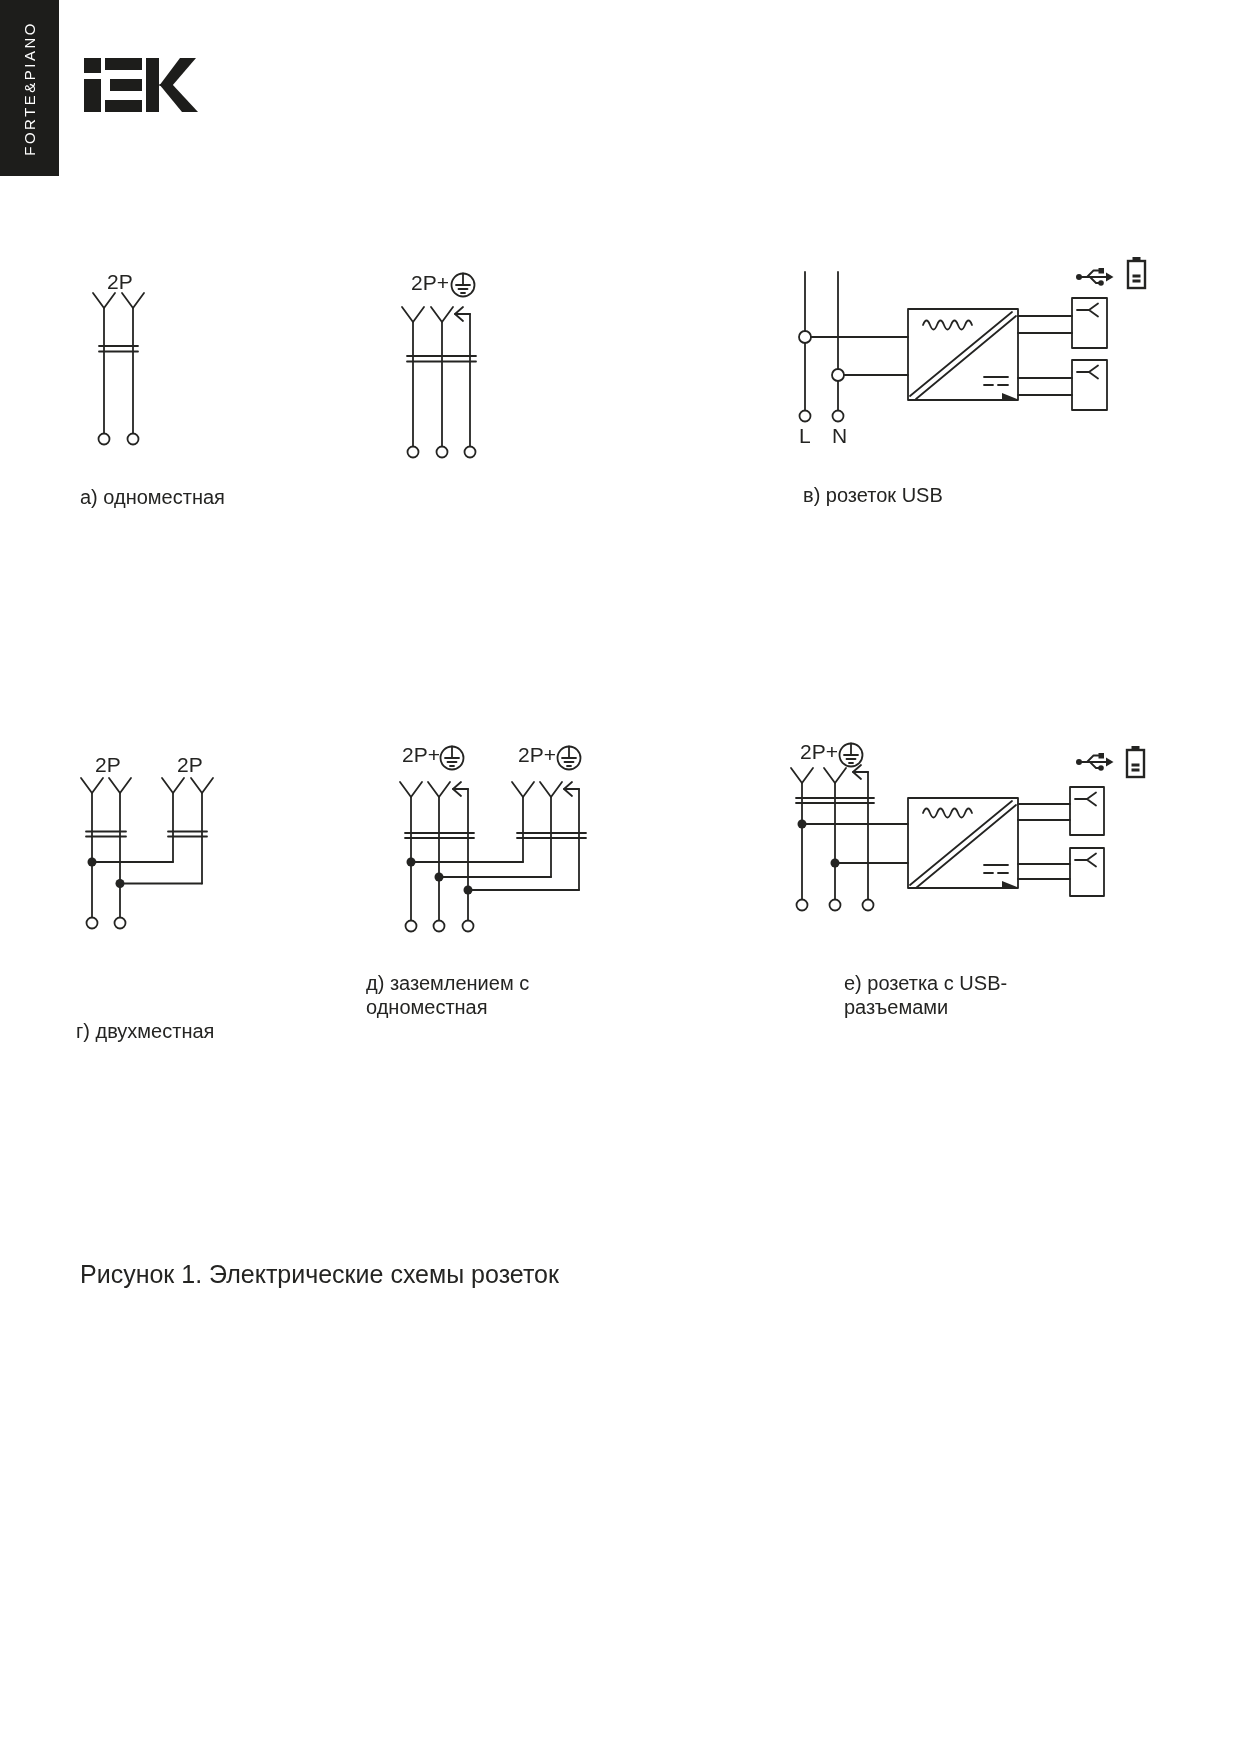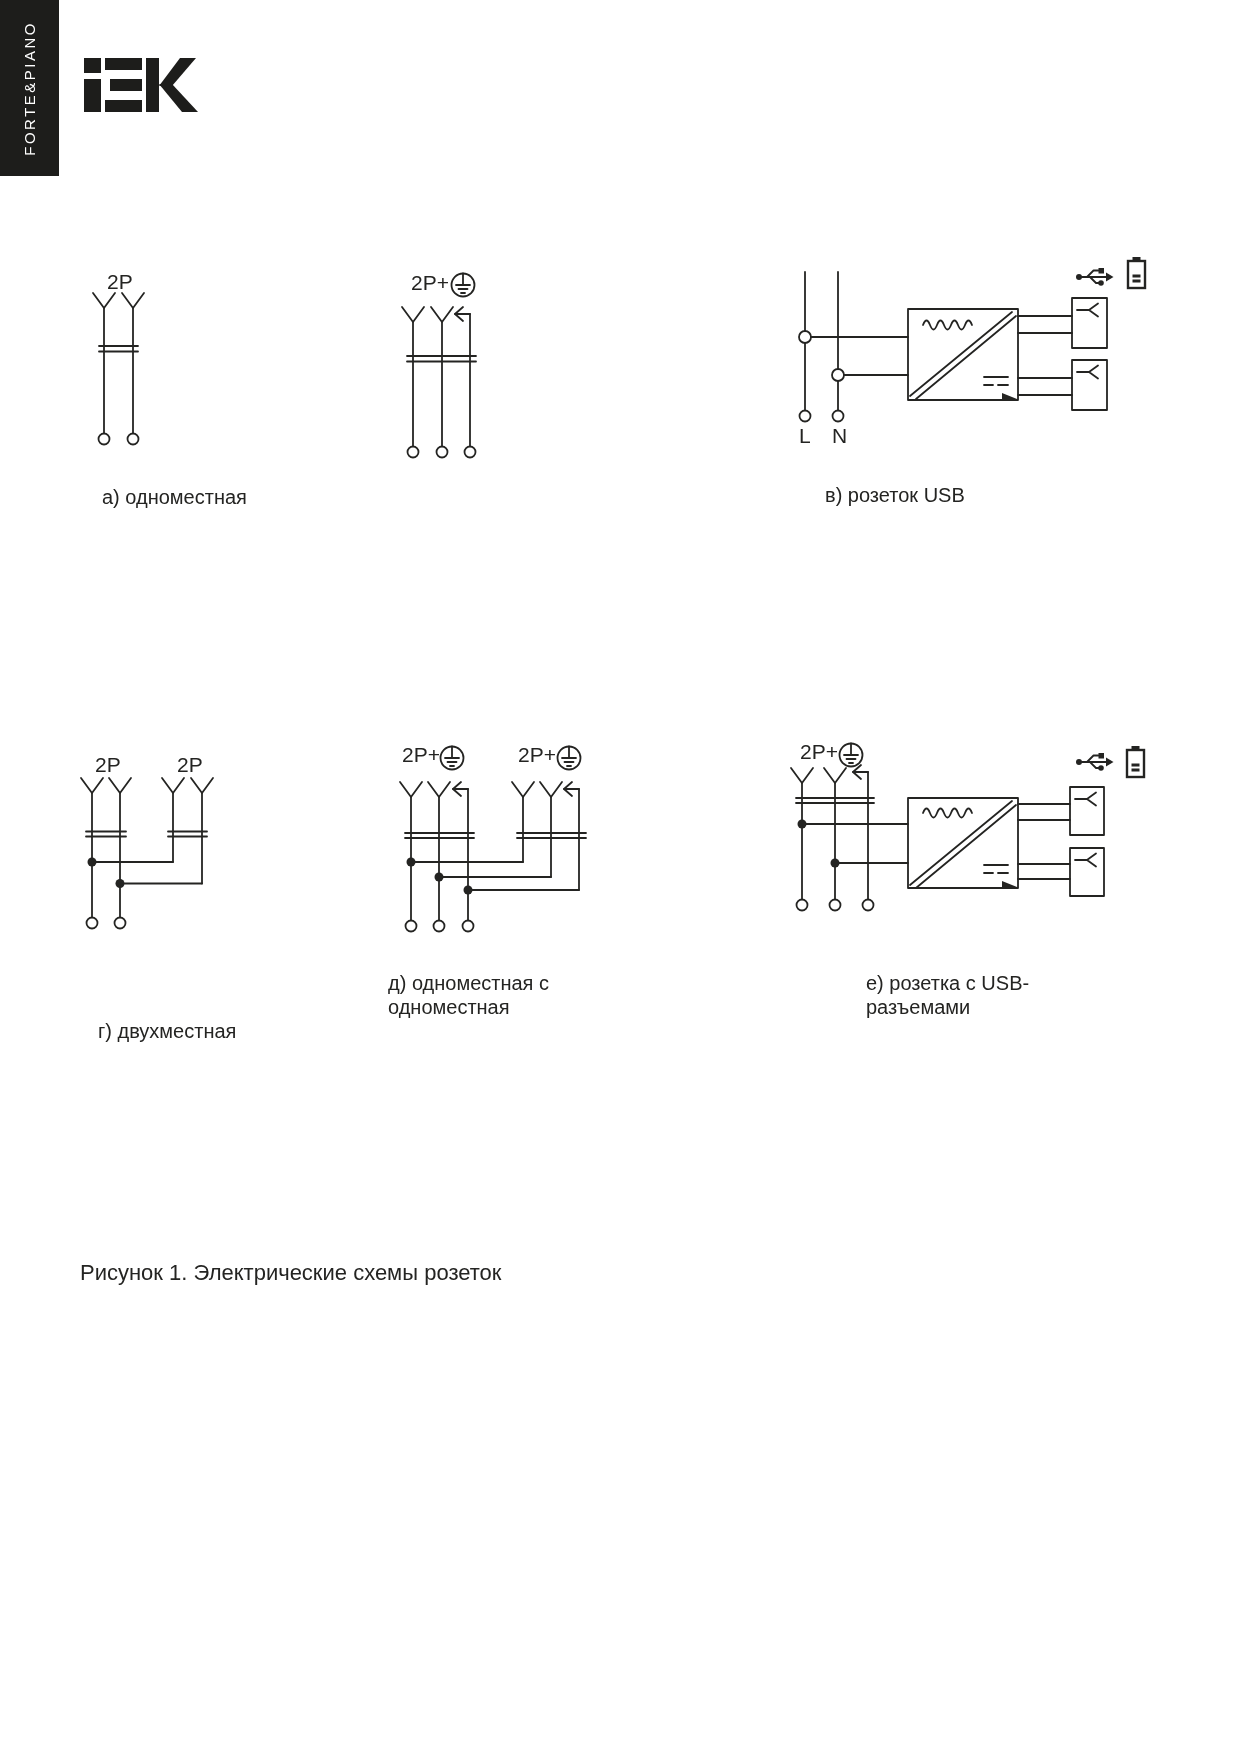--- a/index.html
+++ b/index.html
@@ -9,23 +9,23 @@
           display:flex;align-items:center;justify-content:center;}
   .banner .vtext{writing-mode:vertical-rl;transform:rotate(180deg);color:#ffffff;
           font-size:15px;letter-spacing:2.5px;white-space:nowrap;}
   .logo{position:absolute;left:84px;top:58px;}
   .logo *{fill:#1d1d1b;}
   svg.draw{position:absolute;left:0;top:0;}
   .ln{stroke:#242422;stroke-width:1.8;fill:none;stroke-linejoin:round;stroke-linecap:round;}
   .fl{fill:#242422;stroke:none;}
   .tm{fill:#ffffff;stroke:#242422;stroke-width:1.8;}
   .lbl{position:absolute;font-size:21px;white-space:nowrap;color:#242422;}
-  .cap{position:absolute;font-size:20px;line-height:24px;white-space:nowrap;color:#242422;margin-left:22px;}
+  .cap{position:absolute;font-size:20px;line-height:24px;white-space:nowrap;color:#242422;}
   .cap span{display:block;}
-  .figcap{position:absolute;left:80px;top:1260px;font-size:22px;color:#242422;white-space:nowrap;}
+  .figcap{position:absolute;left:80px;top:1260px;font-size:25px;color:#242422;white-space:nowrap;}
 </style>
 </head>
 <body>
 
 <div class="page">
 
   <div class="banner">
     <span class="vtext">FORTE&amp;PIANO</span>
   </div>
 
@@ -226,21 +226,21 @@
   <span class="lbl" style="left:95px;top:753px">2P</span>
   <span class="lbl" style="left:177px;top:753px">2P</span>
   <span class="lbl" style="left:402px;top:743px">2P+</span>
   <span class="lbl" style="left:518px;top:743px">2P+</span>
   <span class="lbl" style="left:800px;top:740px">2P+</span>
 
   <div class="cap" style="left:80px;top:485px">а) одноместная</div>
   <div class="cap" style="left:803px;top:483px">в) розеток USB</div>
   <div class="cap" style="left:76px;top:1019px">г) двухместная</div>
   <div class="cap" style="left:366px;top:971px">
-    <span>д) одноместная с</span>
+    <span>д) заземлением с</span>
     <span>одноместная</span>
   </div>
   <div class="cap" style="left:844px;top:971px">
     <span>е) розетка с USB-</span>
     <span>разъемами</span>
   </div>
 
   <div class="figcap">Рисунок 1. Электрические схемы розеток</div>
 </div>
 

